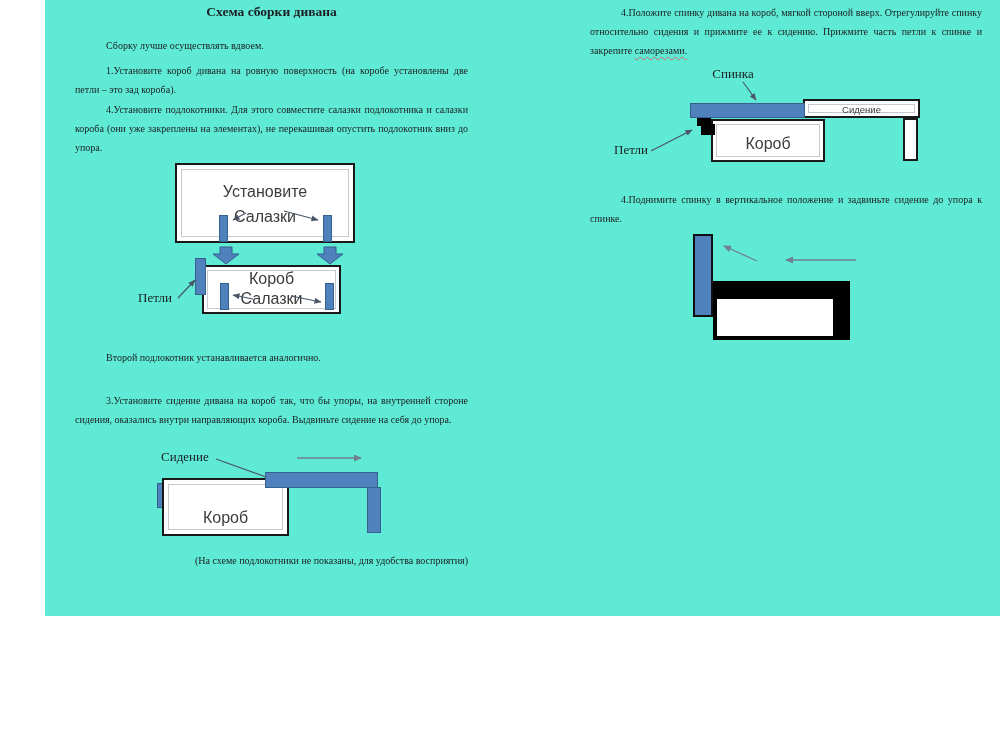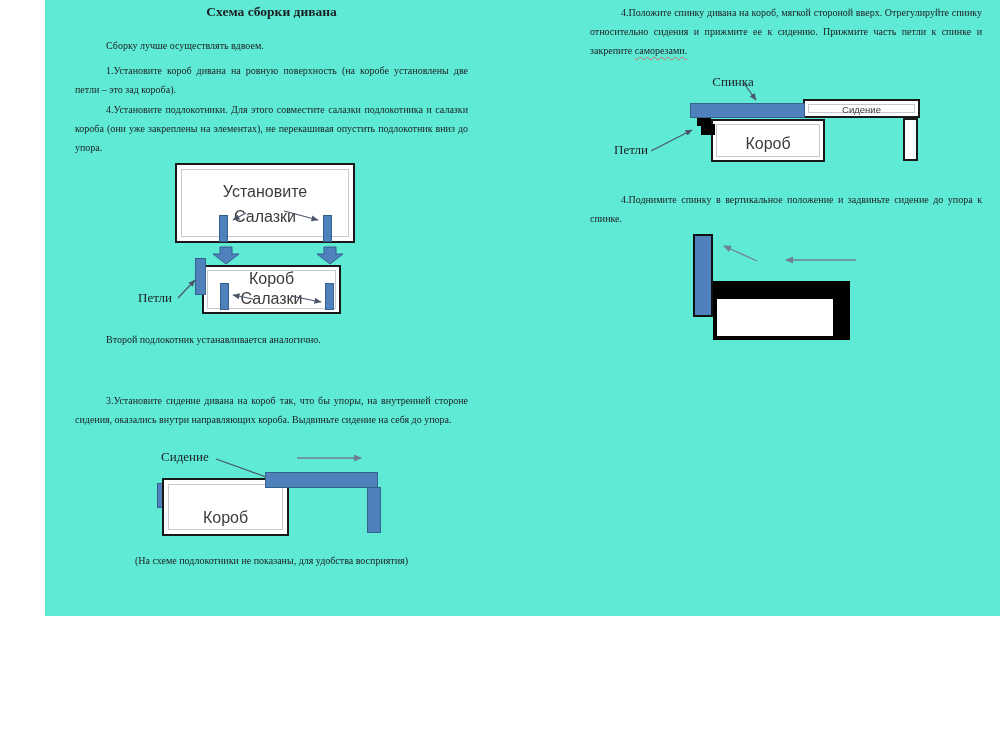--- a/index.html
+++ b/index.html
@@ -6,21 +6,21 @@
   .page{
     position:relative;width:1000px;height:616px;background:#5eead4;overflow:hidden;
     font-family:"Liberation Serif", serif;color:#1d1d22;margin-left:45px;
   }
   .col{position:absolute;top:0;height:750px;}
   .col-left{left:30px;width:393px;}
   .col-right{left:545px;width:392px;}
   .para{position:absolute;left:0;right:0;font-size:10px;line-height:19px;text-align:justify;margin:0;}
   .indent{text-indent:31px;}
   .doc-title{position:absolute;left:0;right:0;top:4px;text-align:center;font-weight:bold;font-size:13.5px;margin:0;}
-  .caption{text-align:center;}
+  .caption{text-align:right;}
   .spell-error{text-decoration:underline wavy #d46a6a;text-decoration-thickness:1px;text-underline-offset:2px;}
   .diagram{position:absolute;left:0;width:100%;}
   .diagram svg{position:absolute;left:0;top:0;pointer-events:none;}
   .shape{position:absolute;box-sizing:border-box;}
   .outline-box{border:2px solid #191919;background:#ffffff;}
   .inner-frame{position:absolute;inset:4px;border:1px solid #c6cad0;}
   .inner-frame-tight{position:absolute;inset:3px;border:1px solid #c6cad0;}
   .blue-fill{background:#4f81bd;border:1px solid #36618e;}
   .shape-label{position:absolute;left:0;right:0;text-align:center;
     font-family:"Liberation Sans", sans-serif;font-size:16px;color:#3c3c3c;white-space:nowrap;}
@@ -71,21 +71,21 @@
         <line x1="171" y1="50" x2="158" y2="57" stroke="#4a5568" stroke-width="1.2" marker-end="url(#ah-d1)"></line>
         <line x1="209" y1="48" x2="243" y2="57" stroke="#4a5568" stroke-width="1.2" marker-end="url(#ah-d1)"></line>
         <polygon points="145,84 157,84 157,91 164,91 151,101 138,91 145,91" fill="#4f81bd" stroke="#36618e" stroke-width="1"></polygon>
         <polygon points="249,84 261,84 261,91 268,91 255,101 242,91 249,91" fill="#4f81bd" stroke="#36618e" stroke-width="1"></polygon>
         <line x1="178" y1="136" x2="158" y2="132" stroke="#4a5568" stroke-width="1.2" marker-end="url(#ah-d1)"></line>
         <line x1="216" y1="133" x2="246" y2="139" stroke="#4a5568" stroke-width="1.2" marker-end="url(#ah-d1)"></line>
         <line x1="103" y1="135" x2="120" y2="117" stroke="#4a5568" stroke-width="1.2" marker-end="url(#ah-d1)"></line>
       </svg>
     </div>
 
-    <p class="para indent" style="top:330px;">Второй подлокотник устанавливается аналогично.</p>
+    <p class="para indent" style="top:348px;">Второй подлокотник устанавливается аналогично.</p>
     <p class="para indent" style="top:391px;">3.Установите сидение дивана на короб так, что бы упоры, на внутренней стороне сидения, оказались внутри направляющих короба. Выдвиньте сидение на себя до упора.</p>
 
     <div class="diagram" style="top:448px;height:95px;">
 
       <div class="free-label" style="left:86px;top:1px;">Сидение</div>
 
       <div class="shape outline-box" style="left:87px;top:30px;width:127px;height:58px;z-index:1;">
         <div class="inner-frame"></div>
         <div class="shape-label" style="top:29px;">Короб</div>
       </div>
@@ -106,21 +106,21 @@
 
     <p class="para caption" style="top:551px;">(На схеме подлокотники не показаны, для удобства восприятия)</p>
   </div>
 
   <div class="col col-right">
 
     <p class="para indent" style="top:3px;"><span>4.Положите спинку дивана на короб, мягкой стороной вверх. Отрегулируйте спинку относительно сидения и прижмите ее к сидению. Прижмите часть петли к спинке и закрепите </span><span class="spell-error">саморезами.</span></p>
 
     <div class="diagram" style="top:66px;height:110px;">
 
-      <div class="free-label" style="left:105px;width:76px;top:8px;text-align:center;">Спинка</div>
+      <div class="free-label" style="left:105px;width:76px;top:0;text-align:center;">Спинка</div>
 
       <div class="shape blue-fill" style="left:100px;top:37px;width:115px;height:15px;z-index:2;"></div>
       <div class="shape outline-box" style="left:213px;top:33px;width:117px;height:19px;z-index:1;">
         <div class="inner-frame-tight"></div>
         <div class="shape-label seat-label" style="top:3px;">Сидение</div>
       </div>
       <div class="shape outline-box" style="left:121px;top:53px;width:114px;height:43px;">
         <div class="inner-frame-tight"></div>
         <div class="shape-label" style="top:14px;">Короб</div>
       </div>

